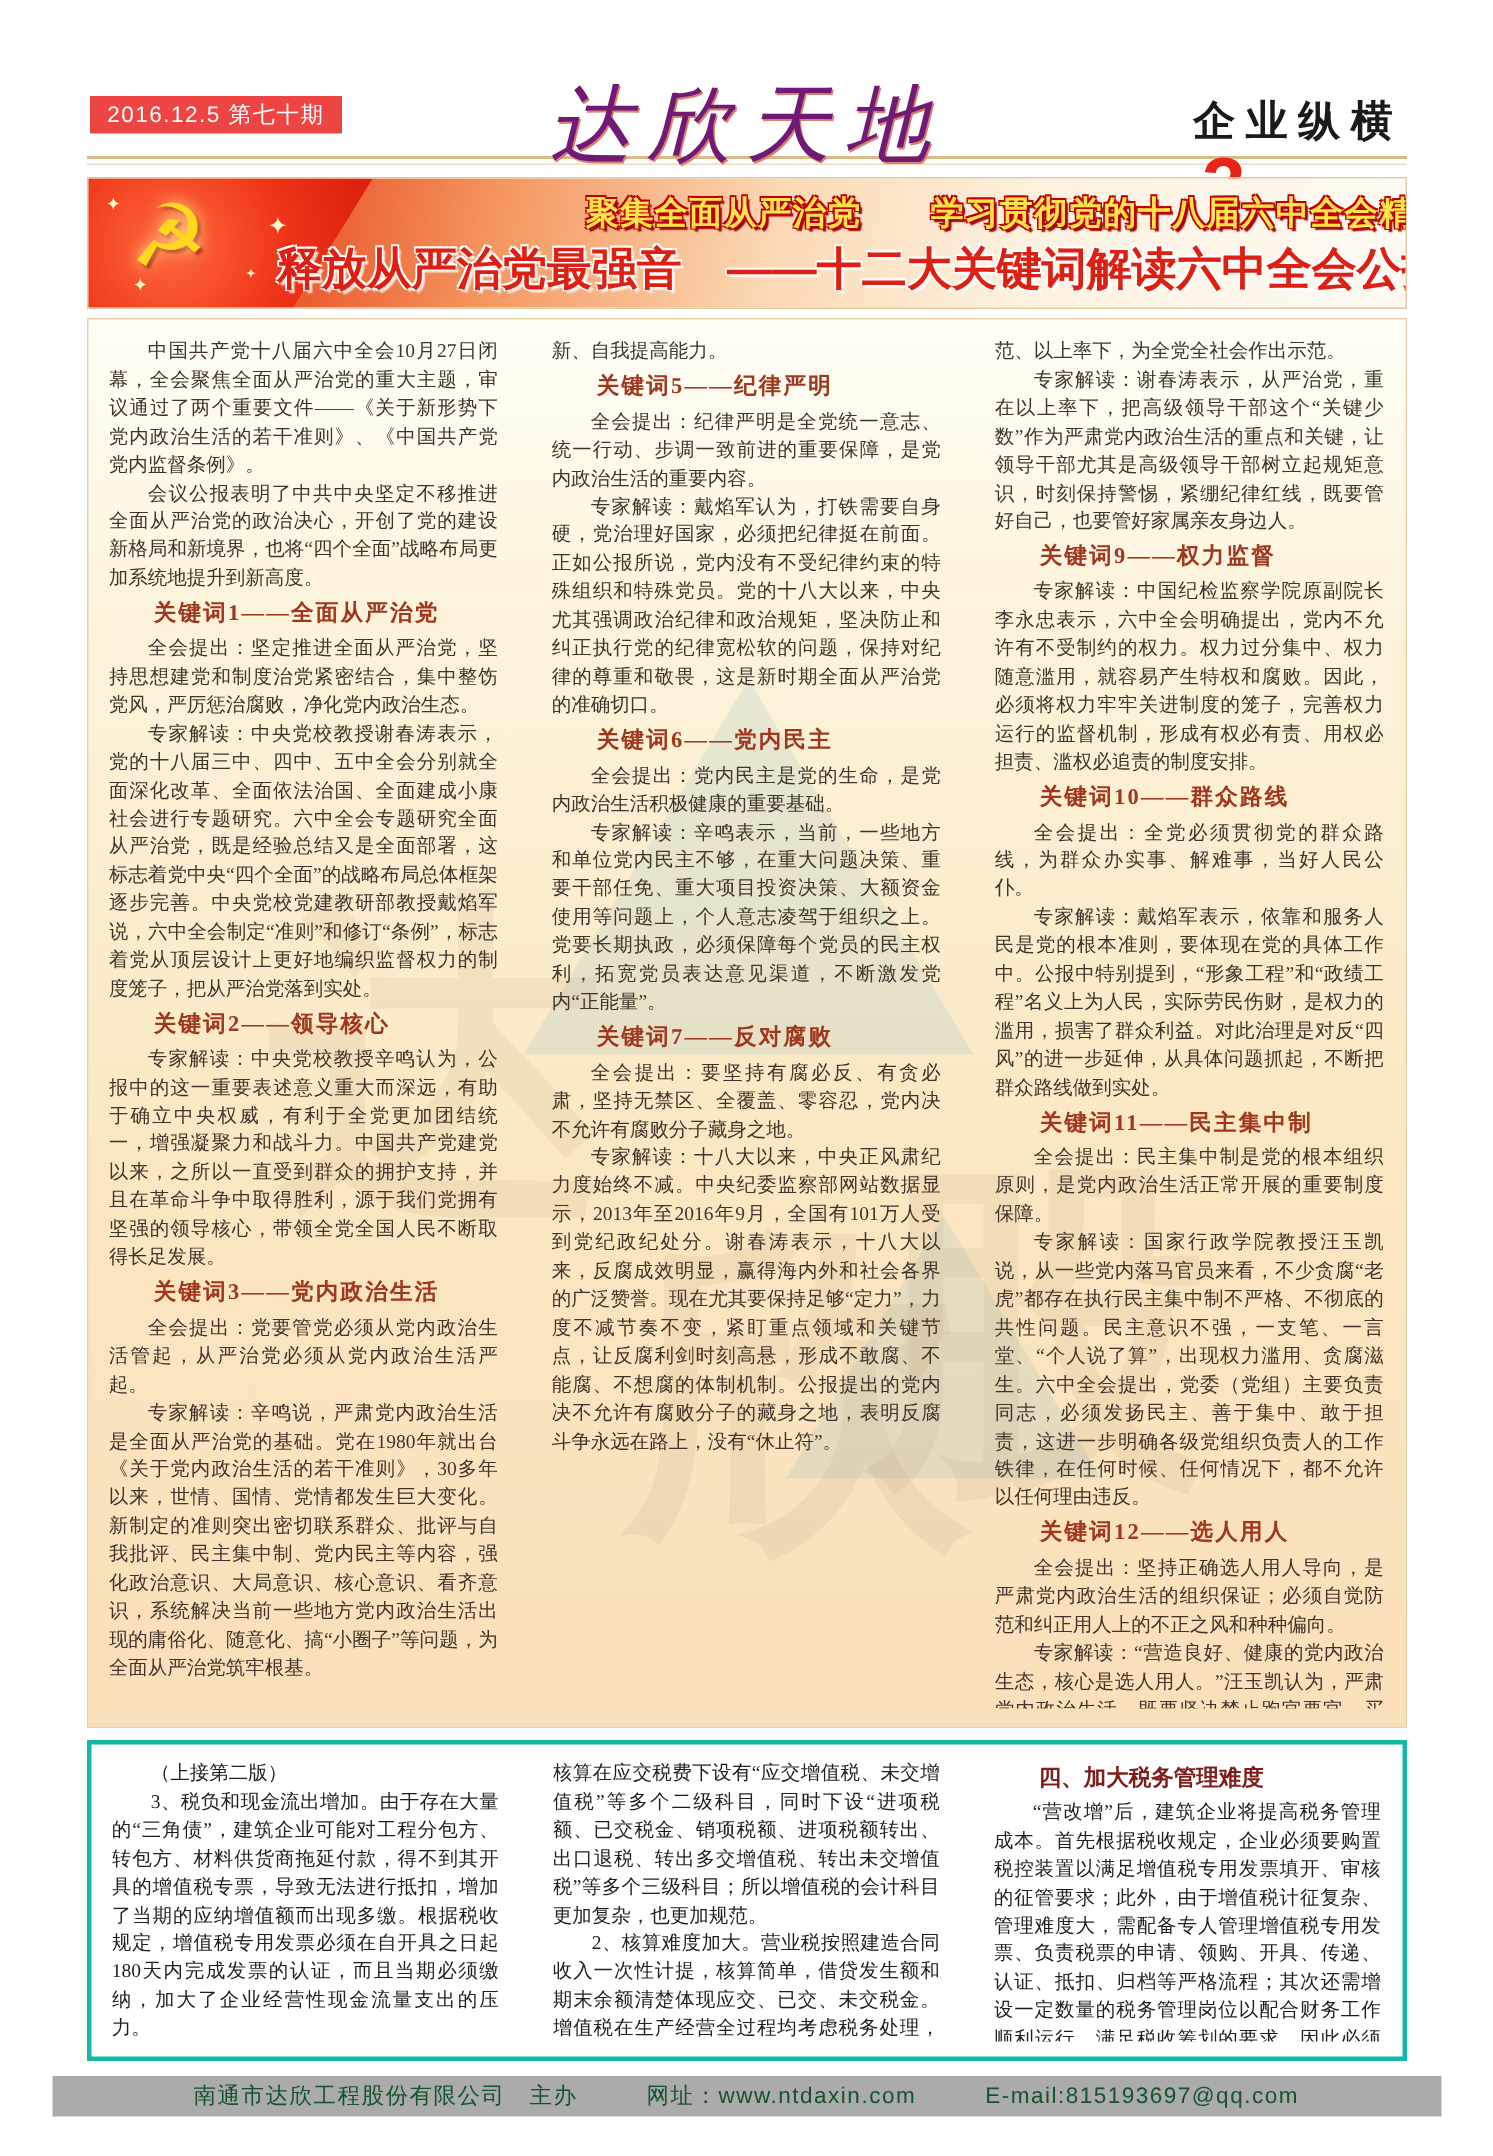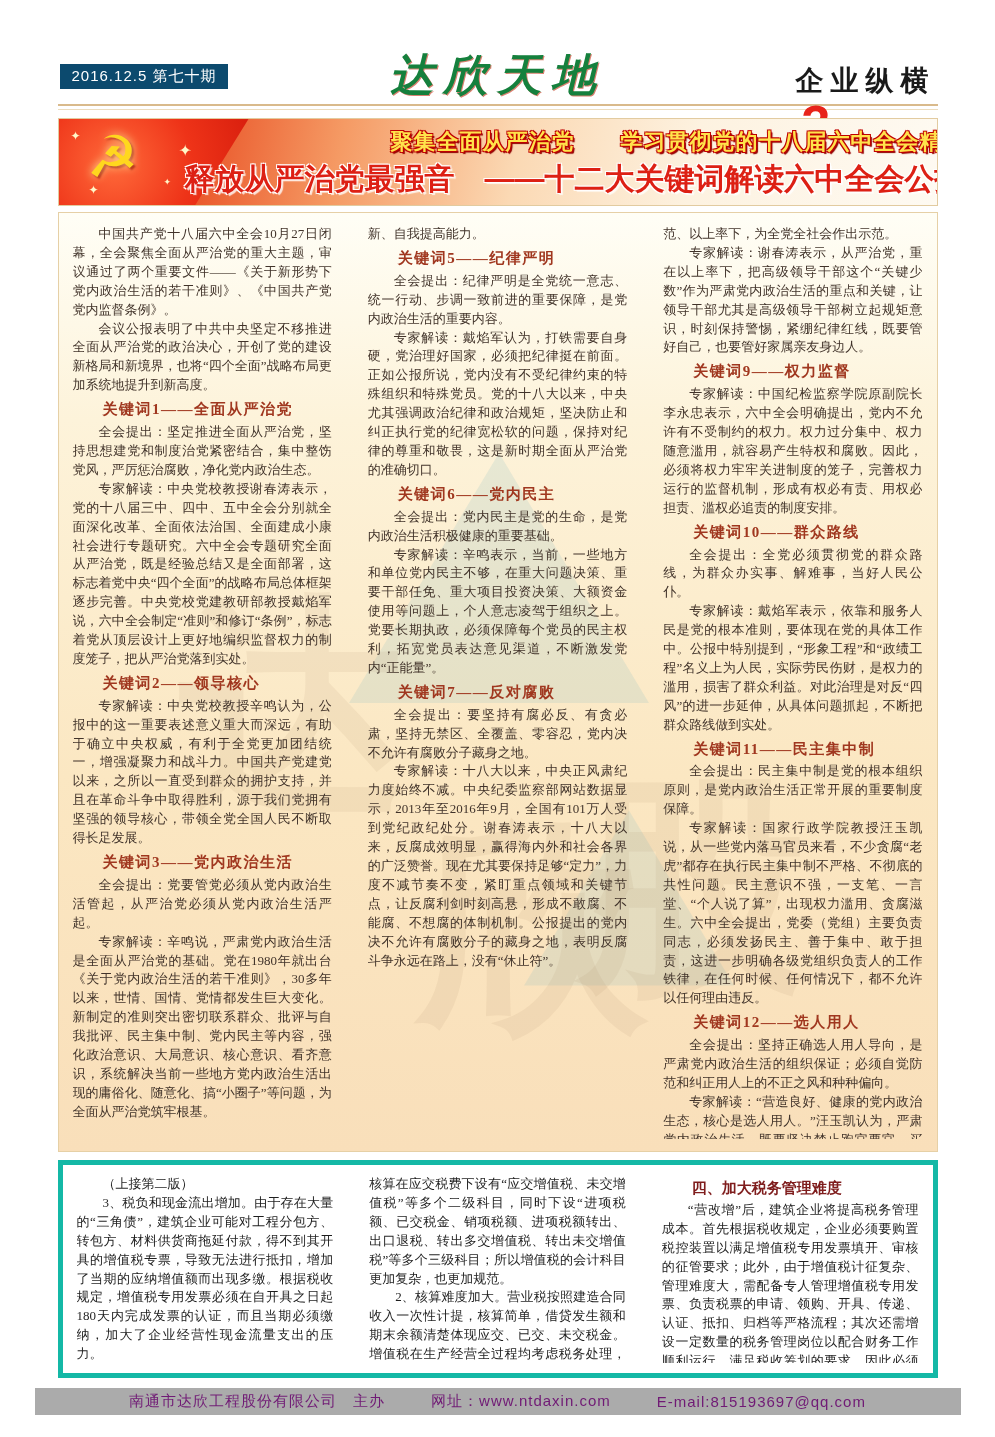--- a/index.html
+++ b/index.html
@@ -2,25 +2,25 @@
 <html><head>
 <meta charset="utf-8">
 <style>
   html,body{margin:0;padding:0;background:#ffffff;}
   .page{position:relative;width:995px;height:1437px;background:#fff;overflow:hidden;
         font-family:"Liberation Serif","DejaVu Serif",serif;}
   .inner{position:relative;margin:0 auto;width:880px;}
 
   
   .masthead{position:relative;height:44px;margin-top:52px;}
-  .date-box{position:absolute;left:2px;top:12px;background:#0c4a6e;color:#fff;
+  .date-box{position:absolute;left:2px;top:12px;background:#ef4444;color:#fff;
             font-family:"Liberation Sans","DejaVu Sans",sans-serif;
             font-size:15px;padding:3px 12px;letter-spacing:1px;}
   .paper-title{position:absolute;left:0;right:0;top:-6px;text-align:center;
-               color:#15803d;font-size:44px;font-weight:bold;font-style:italic;
+               color:#701a75;font-size:56px;font-weight:normal;font-style:italic;
                letter-spacing:10px;text-shadow:1px 1px 0 #d98070;}
   .right-group{position:absolute;right:2px;top:0;display:flex;align-items:flex-start;flex-direction:column;}
   .section-title{font-size:28px;font-weight:bold;color:#1a1a1a;letter-spacing:7px;margin-top:10px;}
   .page-no{font-size:52px;line-height:48px;font-weight:bold;color:#e8231a;
            font-family:"Liberation Sans","DejaVu Sans",sans-serif;margin-left:6px;}
   .head-rule{height:3px;border-top:2px solid #d9ba8c;border-bottom:1px solid #ecdcbe;margin-top:8px;}
 
   
   .banner{position:relative;height:86px;margin-top:8px;border:1px solid #e2cba0;
           background:linear-gradient(100deg,#dd2b17 0%,#e84d22 14%,#f59a64 32%,#fbd9b4 52%,#fdf2e0 72%,#fefaf2 100%);
@@ -50,28 +50,28 @@
   .wm-char{font-size:230px;font-weight:bold;color:rgba(150,125,90,0.09);line-height:1;}
   .cols{position:relative;display:flex;gap:36px;padding:12px 14px;height:calc(100% - 24px);}
   .col{flex:1 1 0;overflow:hidden;font-size:13px;line-height:18.9px;color:#41332a;text-align:justify;}
   .col p{margin:0;}
   .col p.para{text-indent:2em;}
   .col p.cont{text-indent:0;}
   .col p.kw{color:#a0371f;font-weight:bold;font-size:15px;letter-spacing:1.5px;
             text-indent:2em;margin:5px 0 4px;}
 
   
-  .bottom-box{position:relative;margin-top:8px;height:208px;border:5px solid #14b8a6;background:#fff;overflow:hidden;}
+  .bottom-box{position:relative;margin-top:8px;height:208px;border:3px solid #14b8a6;background:#fff;overflow:hidden;}
   .bottom-box .cols{padding:10px 14px;height:calc(100% - 20px);}
   .bottom-box .col{color:#1e1e1e;}
   .bottom-box .col p.blue{color:#7f1d1d;font-weight:bold;font-size:15px;text-indent:2em;margin:4px 0 3px;}
 
   
   .footer{position:relative;margin:10px 0 0 -23px;width:926px;height:27px;background:#ababab;
-          color:#701a75;font-family:"Liberation Sans","DejaVu Sans",sans-serif;font-size:15px;
+          color:#14532d;font-family:"Liberation Sans","DejaVu Sans",sans-serif;font-size:15px;
           display:flex;align-items:center;justify-content:center;gap:46px;letter-spacing:1px;}
   .footer span{white-space:nowrap;}
 </style>
 </head>
 <body>
 
 <div class="page">
   <div class="inner">
 
     <div class="masthead">

